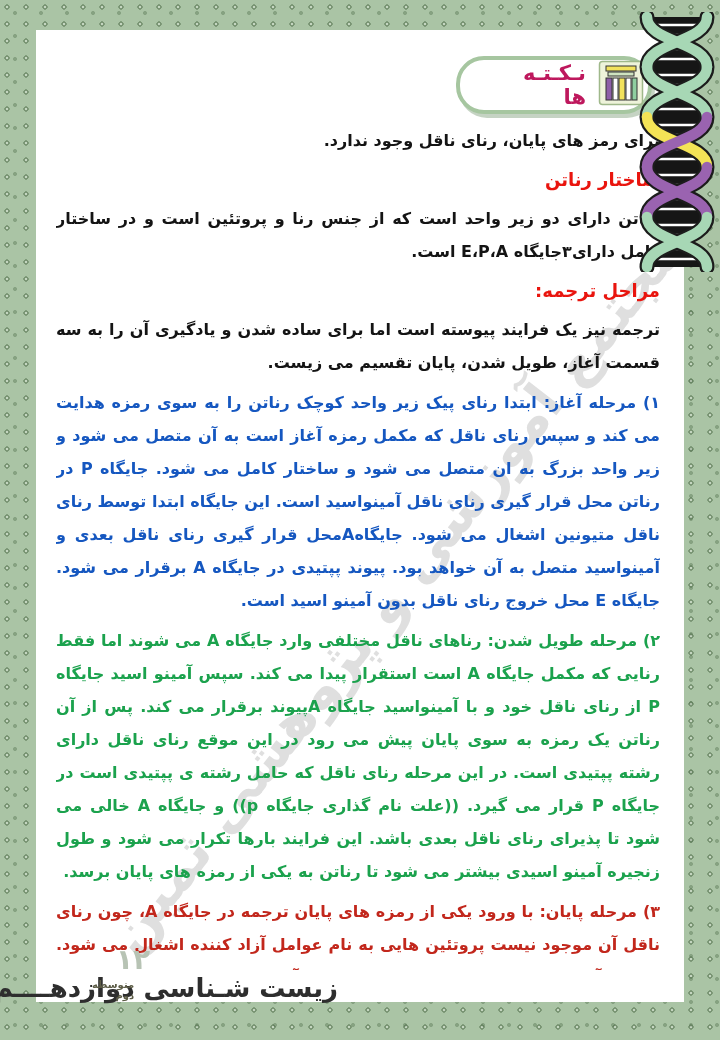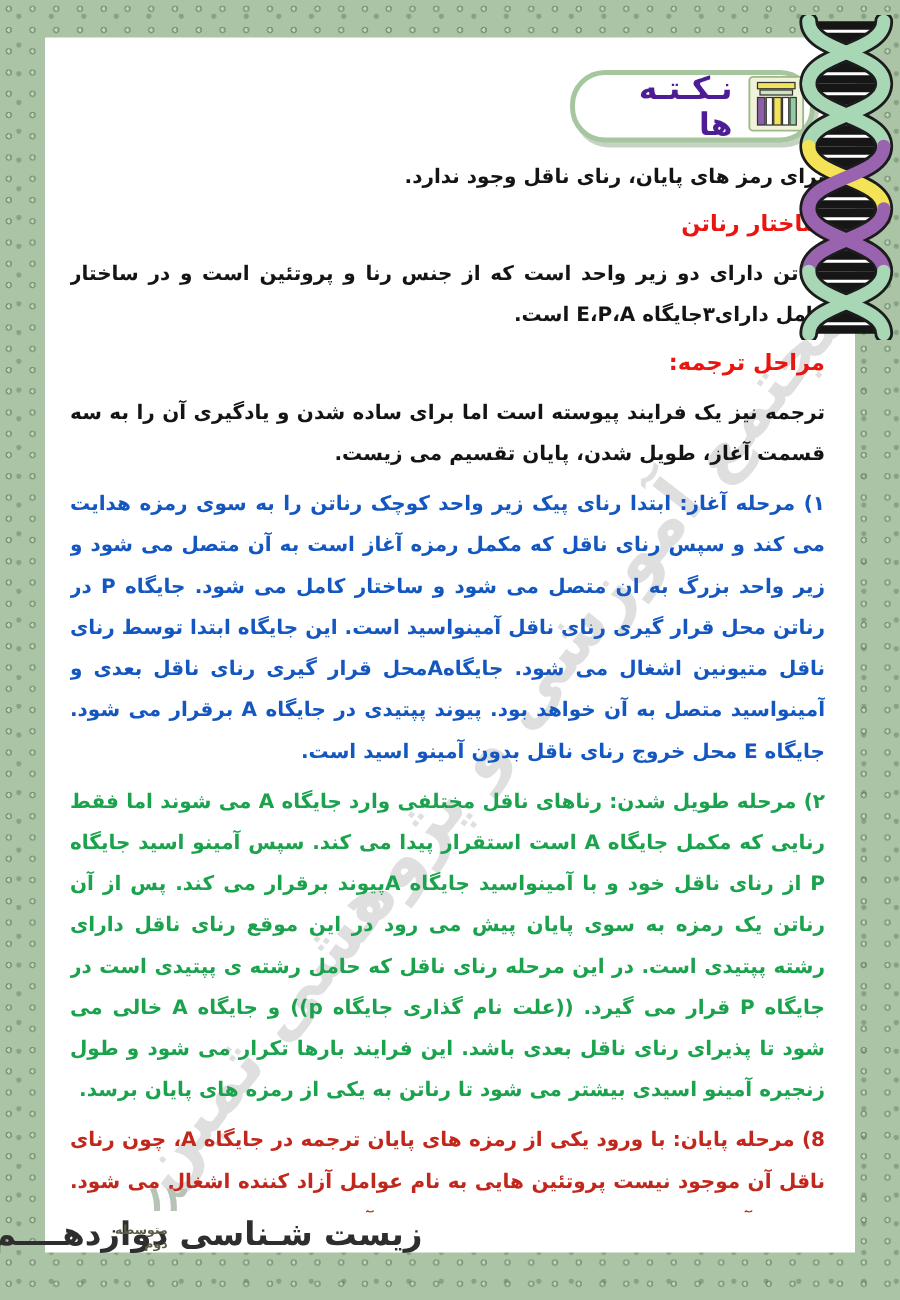--- a/index.html
+++ b/index.html
@@ -25,21 +25,21 @@
     background:#fff;
     border:4px solid var(--th-pill-border,#a6c6a0);
     border-radius:28px;
     box-shadow:3px 4px 0 rgba(150,175,145,.55);
     z-index:3;
   }
   .badge-label{
     position:absolute;right:62px;left:18px;top:0;bottom:0;
     display:flex;align-items:center;justify-content:center;
     direction:rtl;
-    font-size:25px;font-weight:bold;color:#4c1d95;letter-spacing:1px;margin-left:30px;
+    font-size:21px;font-weight:bold;color:#be185d;letter-spacing:1px;margin-left:30px;
   }
   .books{position:absolute;right:4px;top:0px;}
   
   .content{
     position:absolute;top:94px;right:24px;left:20px;bottom:32px;
     direction:rtl;text-align:justify;
     overflow:hidden;
     z-index:2;
   }
   .content p{margin:0 0 7px 0;font-size:16px;line-height:33px;font-weight:bold;}
@@ -111,21 +111,21 @@
       <h2>ساختار رناتن</h2>
       <p class="ink">رناتن دارای دو زیر واحد است که از جنس رنا و پروتئین است و در ساختار کامل دارای۳جایگاه E،P،A است.</p>
 
       <h2>مراحل ترجمه:</h2>
       <p class="ink">ترجمه نیز یک فرایند پیوسته است اما برای ساده شدن و یادگیری آن را به سه قسمت آغاز، طویل شدن، پایان تقسیم می زیست.</p>
 
       <p class="blue"><span class="stage-label">۱) مرحله آغاز:</span> <span>ابتدا رنای پیک زیر واحد کوچک رناتن را به سوی رمزه هدایت می کند و سپس رنای ناقل که مکمل رمزه آغاز است به آن متصل می شود و زیر واحد بزرگ به ان متصل می شود و ساختار کامل می شود. جایگاه P در رناتن محل قرار گیری رنای ناقل آمینواسید است. این جایگاه ابتدا توسط رنای ناقل متیونین اشغال می شود. جایگاهAمحل قرار گیری رنای ناقل بعدی  و آمینواسید متصل به آن خواهد بود. پیوند پپتیدی در جایگاه A برقرار می شود. جایگاه E محل خروج رنای ناقل بدون آمینو اسید است.</span></p>
 
       <p class="green"><span class="stage-label">۲) مرحله طویل شدن:</span> <span>رناهای ناقل مختلفی وارد جایگاه A می شوند اما فقط رنایی که مکمل جایگاه A است استقرار پیدا می کند. سپس آمینو اسید جایگاه P از رنای ناقل خود و با آمینواسید جایگاه Aپیوند برقرار می کند. پس از آن رناتن یک رمزه به سوی پایان پیش می رود در این موقع رنای ناقل دارای رشته پپتیدی است. در این مرحله رنای ناقل که حامل رشته ی پپتیدی است در جایگاه P قرار می گیرد. ((علت نام گذاری جایگاه p)) و جایگاه A خالی می شود تا پذیرای رنای ناقل بعدی باشد. این فرایند بارها تکرار می شود و طول زنجیره آمینو اسیدی بیشتر می شود تا رناتن به یکی از رمزه های پایان برسد.</span></p>
 
-      <p class="brick"><span class="stage-label">8) مرحله پایان:</span> <span>با ورود یکی از رمزه های پایان ترجمه در جایگاه A، چون رنای ناقل آن موجود نیست پروتئین هایی به نام عوامل آزاد کننده اشغال می شود. عوامل آزاد کننده باعث جدا شدن پروتئین از آخرین رنای ناقل می شود. در پایان زیر واحد های رناتن و دو بخش ان جدا می شوند.</span></p>
+      <p class="brick"><span class="stage-label">۳) مرحله پایان:</span> <span>با ورود یکی از رمزه های پایان ترجمه در جایگاه A، چون رنای ناقل آن موجود نیست پروتئین هایی به نام عوامل آزاد کننده اشغال می شود. عوامل آزاد کننده باعث جدا شدن پروتئین از آخرین رنای ناقل می شود. در پایان زیر واحد های رناتن و دو بخش ان جدا می شوند.</span></p>
     </div>
 
   </div>
 
   <svg class="dna" width="90" height="260" viewBox="0 0 90 260">
 
     <g fill="#161616" fill-rule="evenodd">
       <path d="M15,5 C15,30 75,30 75,55 L15,55 C15,30 75,30 75,5 Z"></path>
       <path d="M15,55 C15,80 75,80 75,105 L15,105 C15,80 75,80 75,55 Z"></path>
       <path d="M15,105 C15,130 75,130 75,155 L15,155 C15,130 75,130 75,105 Z"></path>

